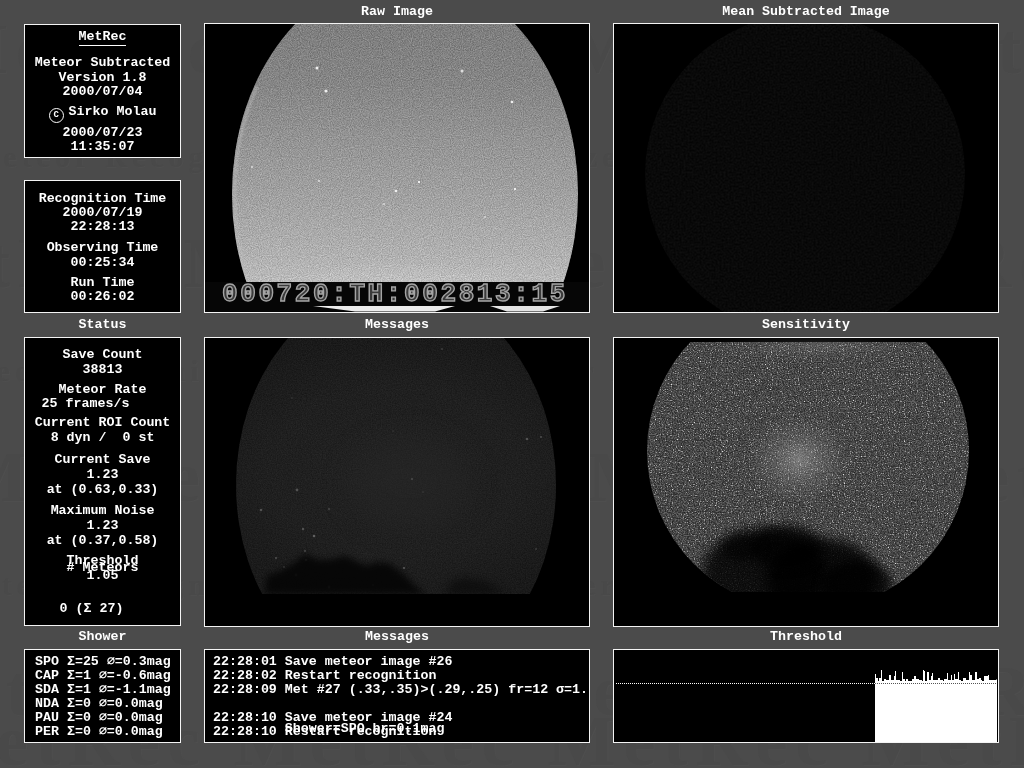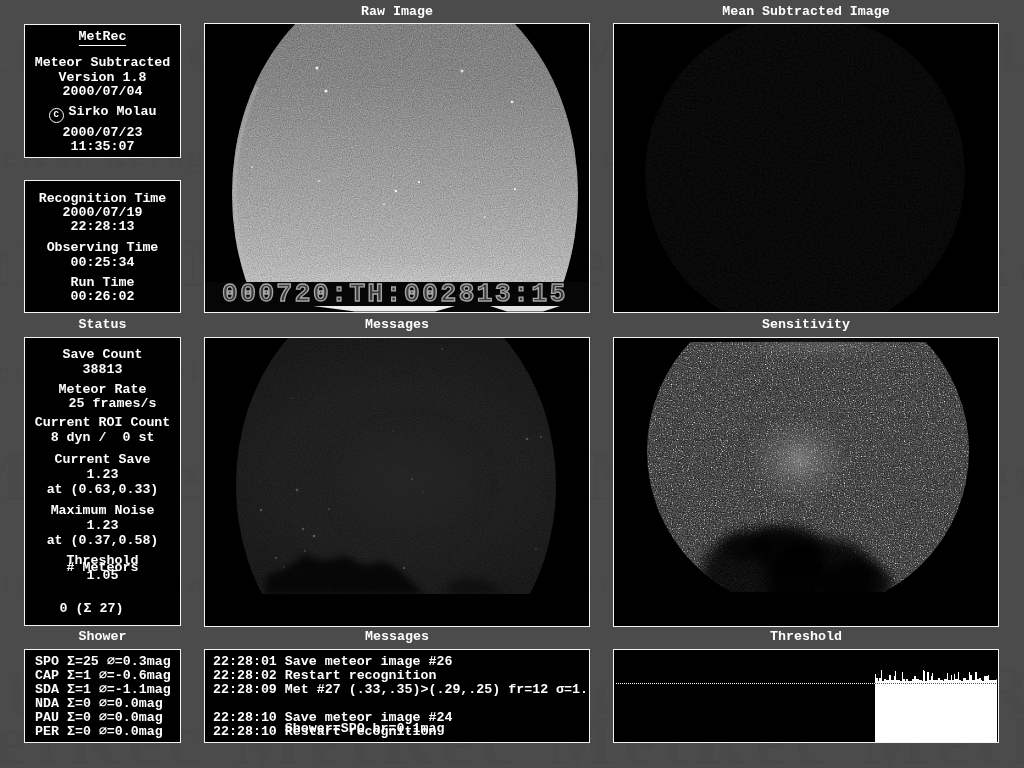--- a/index.html
+++ b/index.html
@@ -60,21 +60,21 @@
 <div class="t c" style="left:25px;top:206px">2000/07/19</div>
 <div class="t c" style="left:25px;top:220px">22:28:13</div>
 <div class="t c" style="left:25px;top:241px">Observing Time</div>
 <div class="t c" style="left:25px;top:256px">00:25:34</div>
 <div class="t c" style="left:25px;top:276px">Run Time</div>
 <div class="t c" style="left:25px;top:290px">00:26:02</div>
 
 <div class="t c" style="left:25px;top:348px">Save Count</div>
 <div class="t c" style="left:25px;top:363px">38813</div>
 <div class="t c" style="left:25px;top:383px">Meteor Rate</div>
-<div class="t c" style="left:35px;top:397px">25 frames/s</div>
+<div class="t c" style="left:8px;top:397px">25 frames/s</div>
 <div class="t c" style="left:25px;top:416px">Current ROI Count</div>
 <div class="t c" style="left:25px;top:431px">8 dyn /  0 st</div>
 <div class="t c" style="left:25px;top:453px">Current Save</div>
 <div class="t c" style="left:25px;top:468px">1.23</div>
 <div class="t c" style="left:25px;top:483px">at (0.63,0.33)</div>
 <div class="t c" style="left:25px;top:504px">Maximum Noise</div>
 <div class="t c" style="left:25px;top:519px">1.23</div>
 <div class="t c" style="left:25px;top:534px">at (0.37,0.58)</div>
 <div class="t c" style="left:25px;top:554px">Threshold</div>
 <div class="t c" style="left:25px;top:569px">1.05</div>

